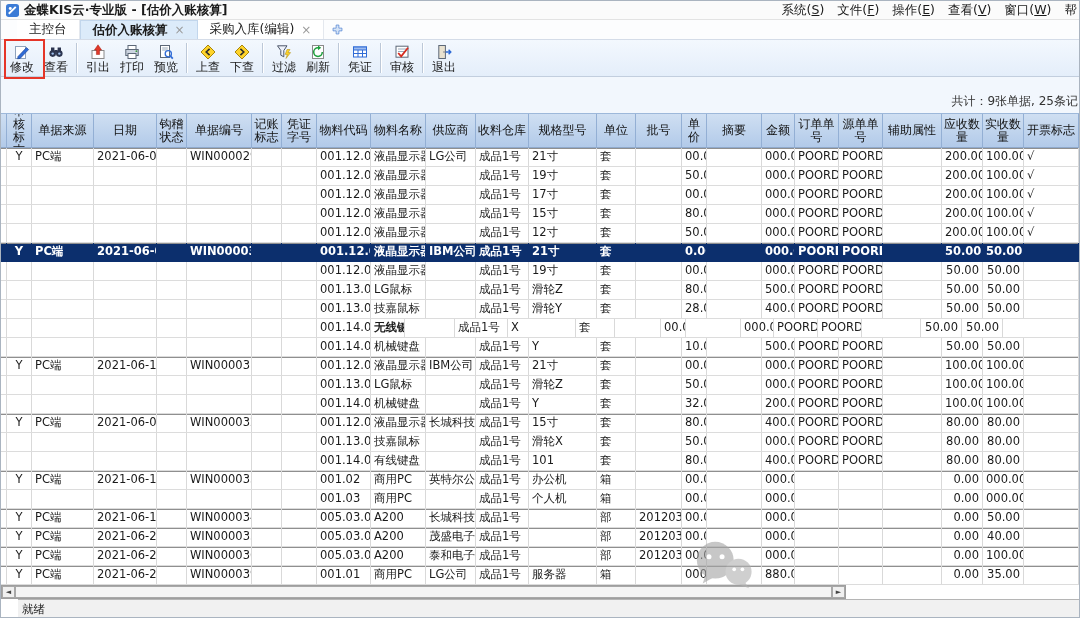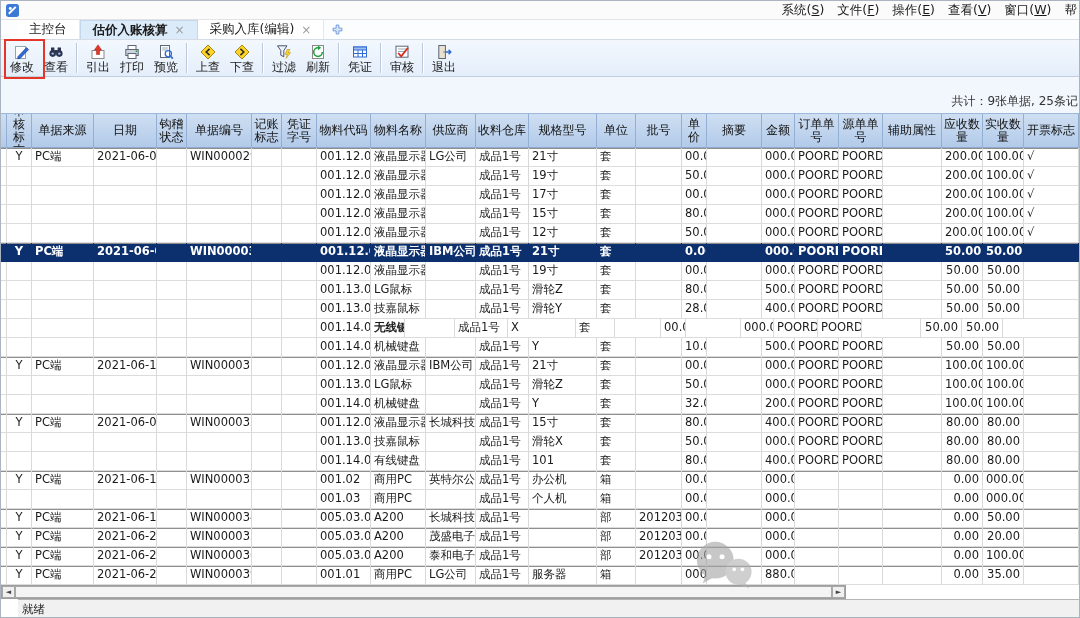--- a/index.html
+++ b/index.html
@@ -87,20 +87,21 @@
 <div id="app">
 
   <div class="titlebar">
     <span class="app-icon">
       <svg viewBox="0 0 14 14">
           <rect width="14" height="14" rx="3" fill="#3b7bd6"></rect>
           <path d="M3 10.5 L10.5 3" stroke="#fff" stroke-width="2" fill="none"></path>
           <circle cx="4.6" cy="4.8" r="1.6" fill="#fff"></circle>
         </svg>
     </span>
+    <span class="app-title">金蝶KIS云·专业版 - [估价入账核算]</span>
     <div class="menubar">
         <span class="menu-item">系统(<u>S</u>)</span>
         <span class="menu-item">文件(<u>F</u>)</span>
         <span class="menu-item">操作(<u>E</u>)</span>
         <span class="menu-item">查看(<u>V</u>)</span>
         <span class="menu-item">窗口(<u>W</u>)</span>
         <span class="menu-item">帮</span>
       </div>
   </div>
 
@@ -825,21 +826,21 @@
         <div class="cell" style="width: 68px;"></div>
         <div class="cell" style="width: 39px;">部</div>
         <div class="cell" style="width: 46px;">2012032000</div>
         <div class="cell ta-r" style="width: 25px;">00.00</div>
         <div class="cell" style="width: 55px;"></div>
         <div class="cell ta-r" style="width: 33px;">000.00</div>
         <div class="cell" style="width: 44px;"></div>
         <div class="cell" style="width: 44px;"></div>
         <div class="cell" style="width: 59px;"></div>
         <div class="cell ta-r" style="width: 41px;">0.00</div>
-        <div class="cell ta-r" style="width: 41px;">20.00</div>
+        <div class="cell ta-r" style="width: 41px;">40.00</div>
         <div class="cell" style="width: 55px; flex: 1 1 0%;"></div>
       </div>
       <div class="row group-start">
         <div class="cell gutter"></div>
         <div class="cell ta-c" style="width: 25px;">Y</div>
         <div class="cell" style="width: 62px;">PC端</div>
         <div class="cell" style="width: 63px;">2021-06-28</div>
         <div class="cell" style="width: 30px;"></div>
         <div class="cell" style="width: 65px;">WIN000036</div>
         <div class="cell" style="width: 30px;"></div>

